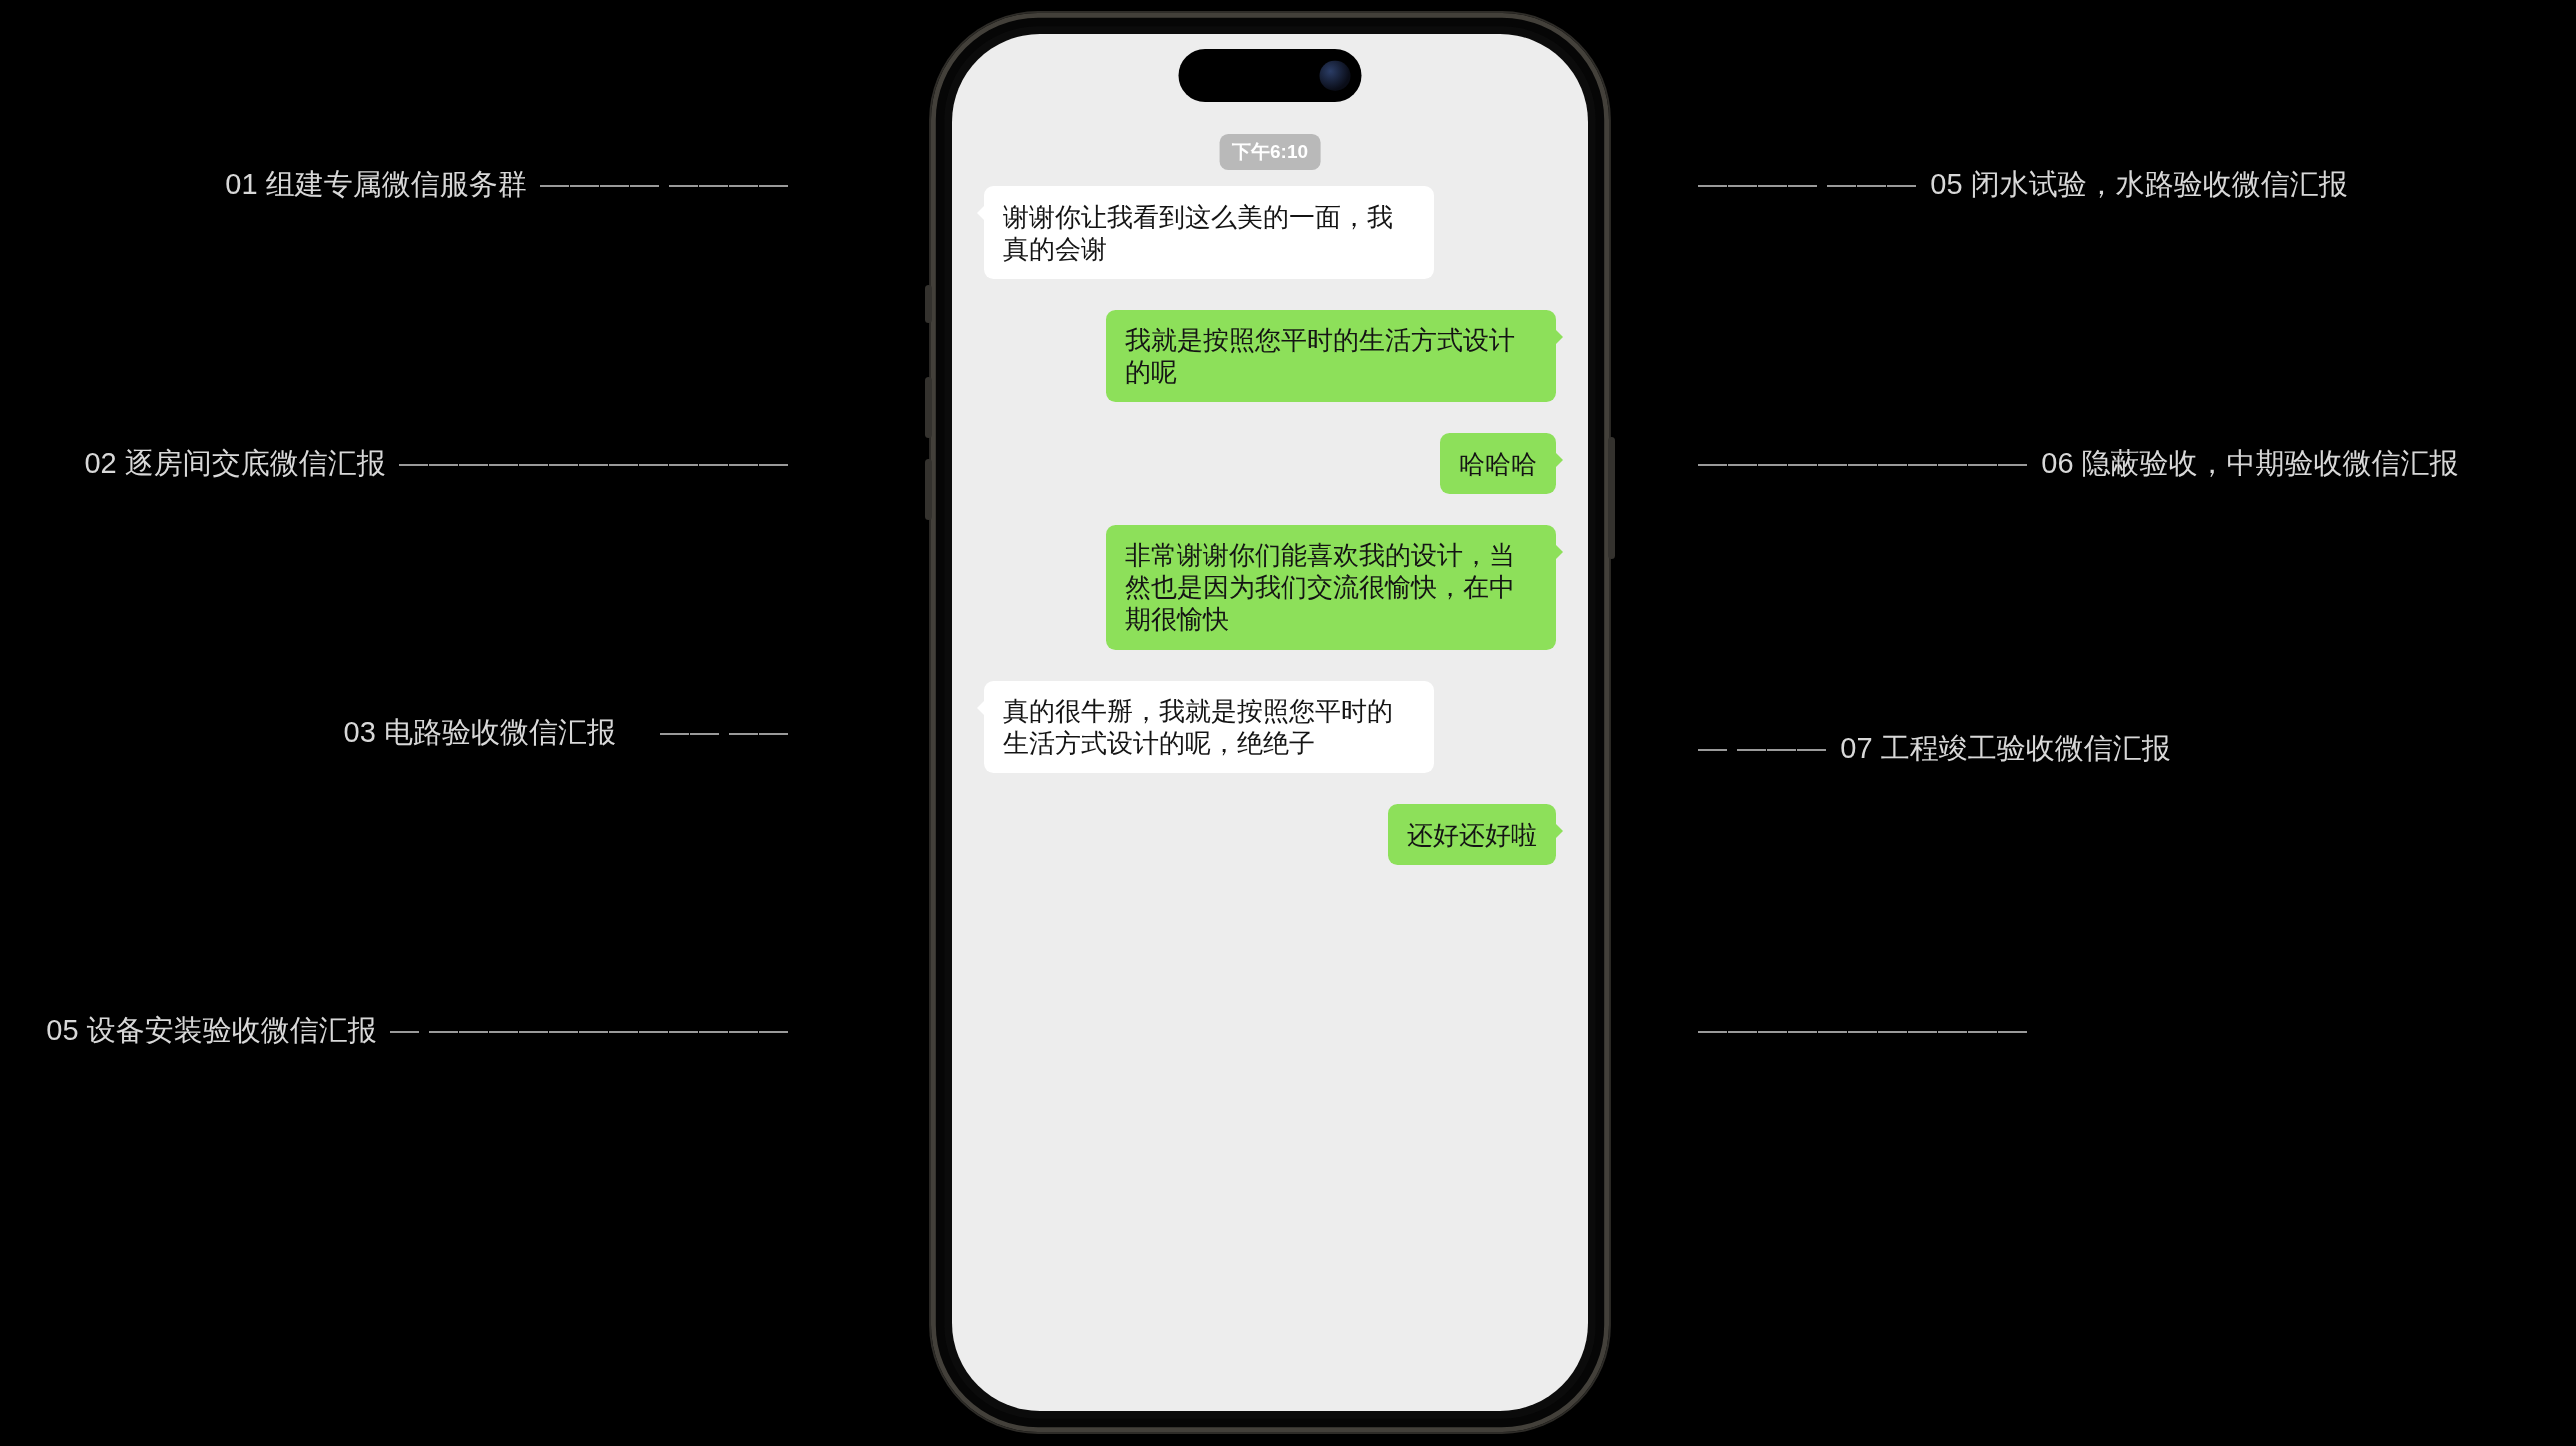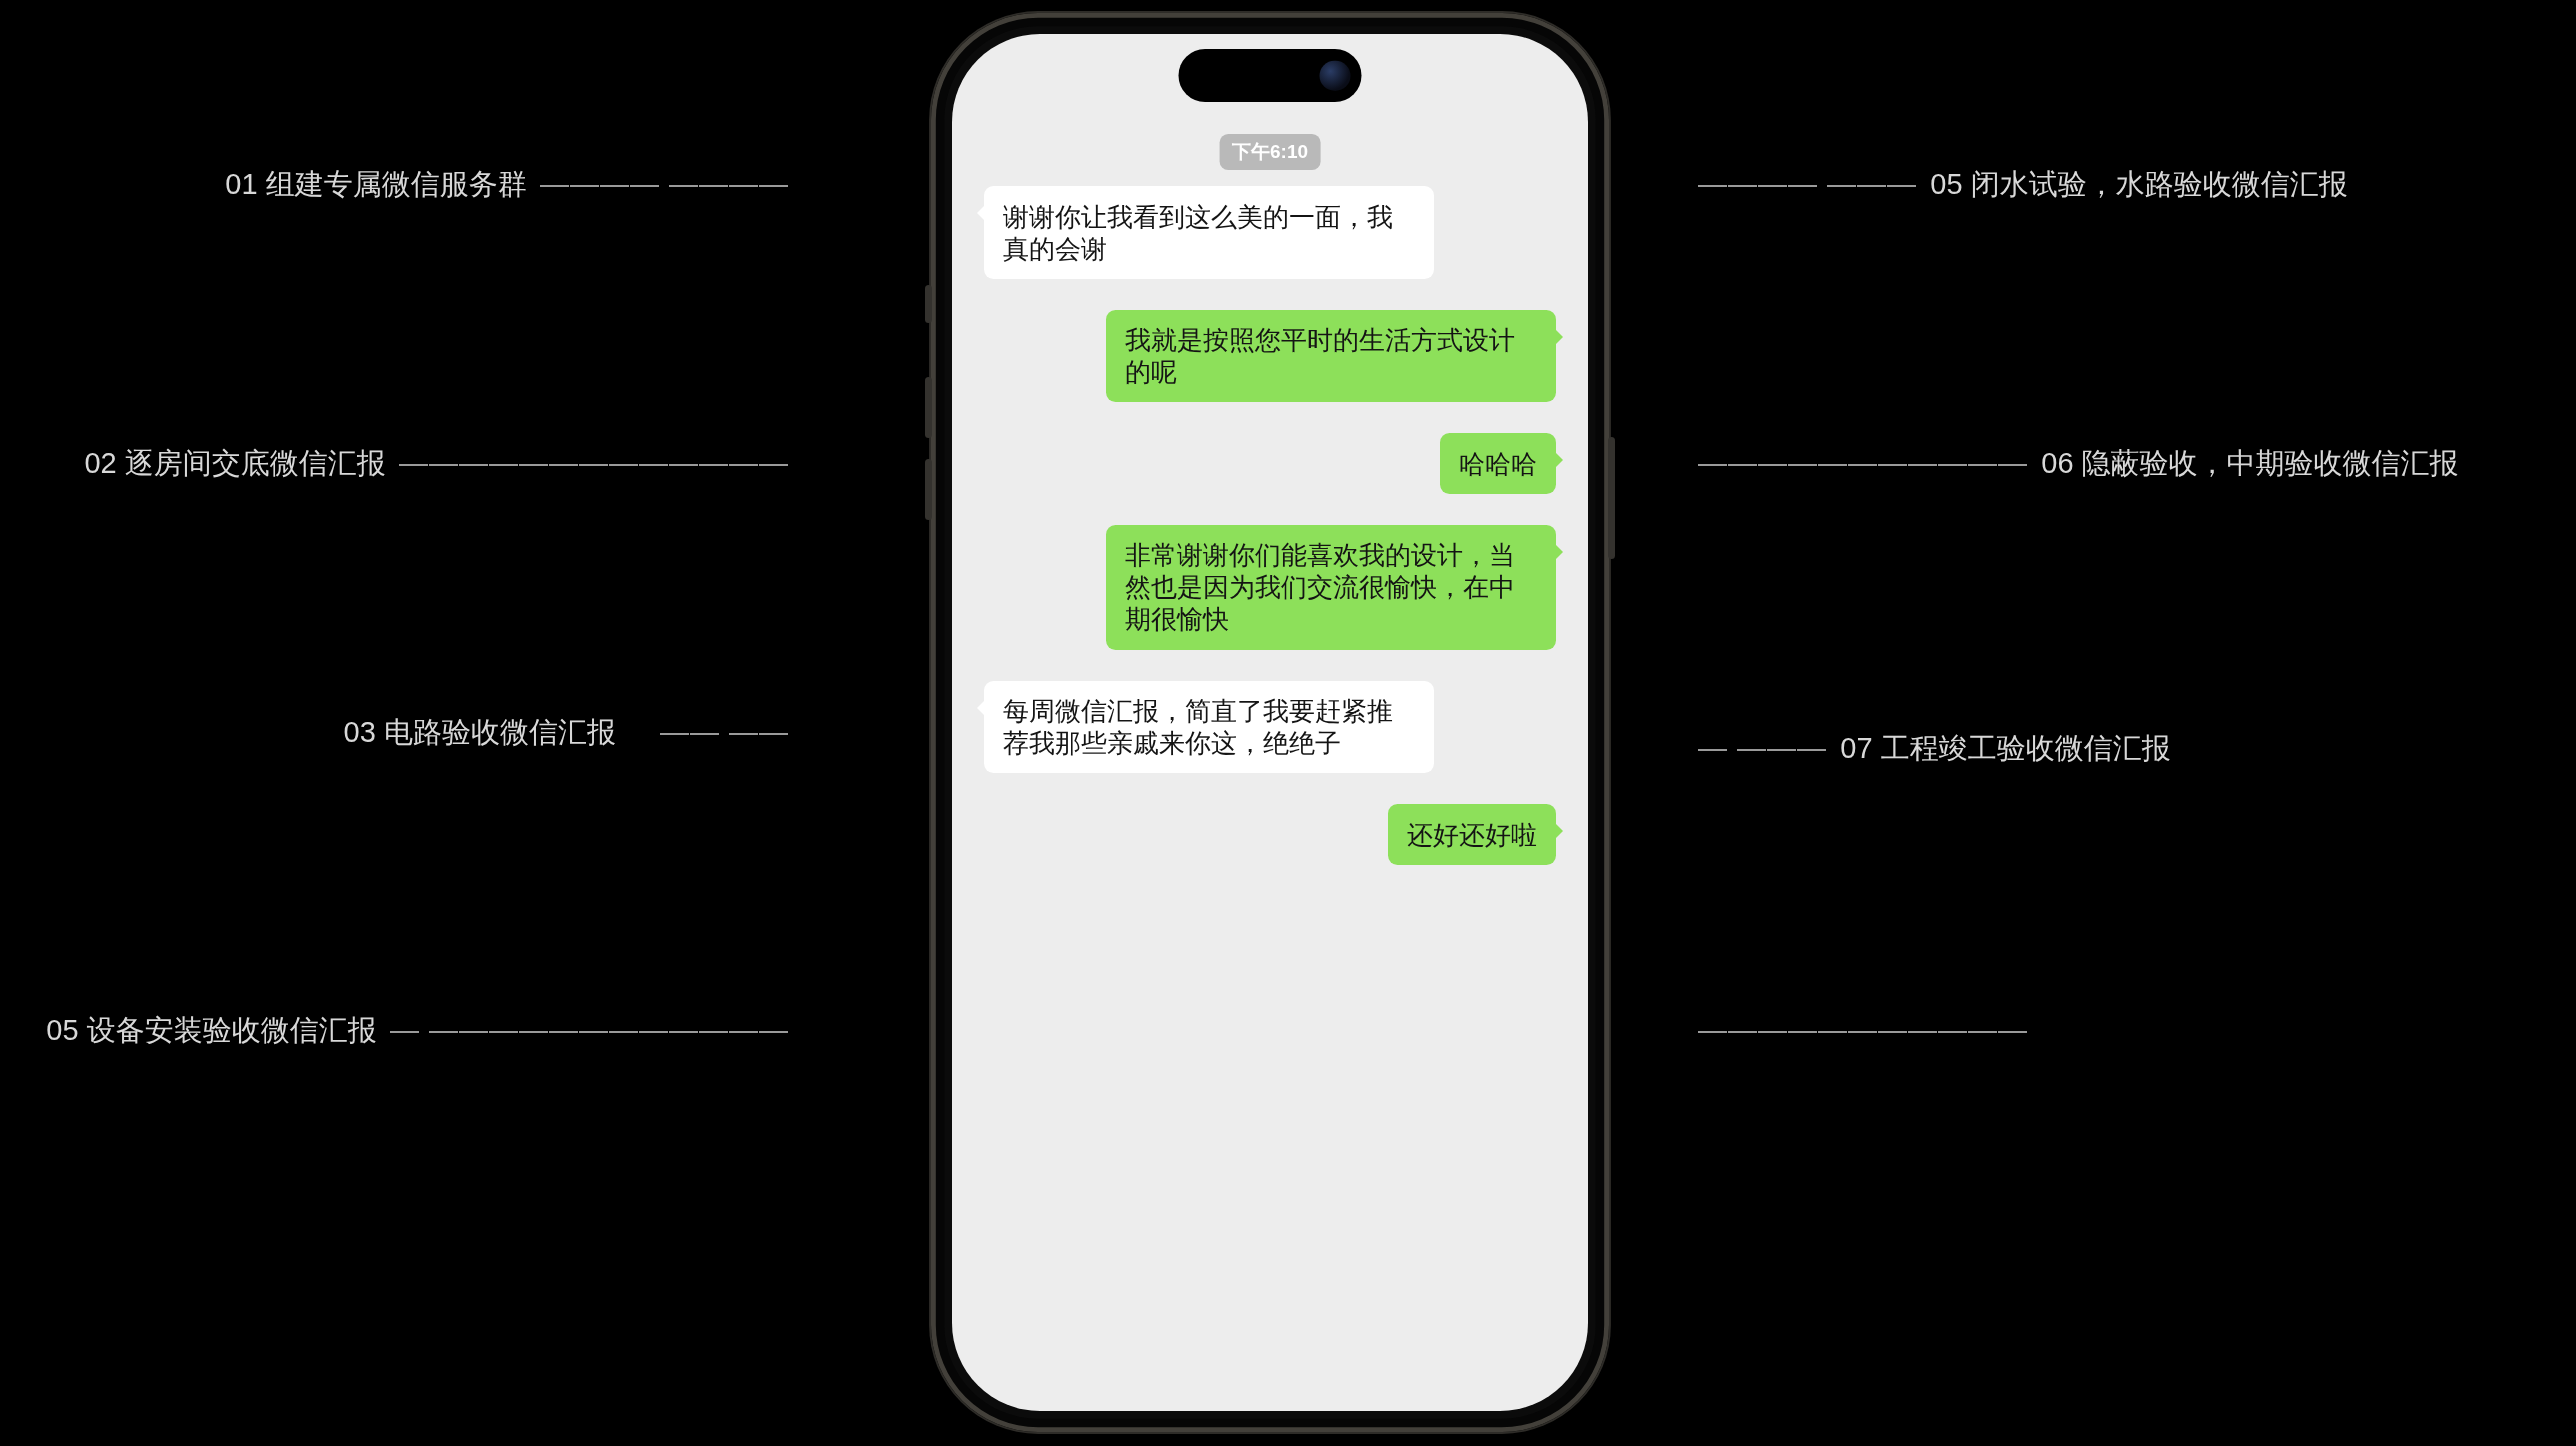--- a/index.html
+++ b/index.html
@@ -140,21 +140,21 @@
           <div class="msg right">
             <div class="bubble green"><span class="tail"></span><span>我就是按照您平时的生活方式设计的呢</span></div>
           </div>
           <div class="msg right">
             <div class="bubble green"><span class="tail"></span><span>哈哈哈</span></div>
           </div>
           <div class="msg right">
             <div class="bubble green"><span class="tail"></span><span>非常谢谢你们能喜欢我的设计，当然也是因为我们交流很愉快，在中期很愉快</span></div>
           </div>
           <div class="msg left">
-            <div class="bubble white"><span class="tail"></span><span>每周微信汇报，简直了我要赶紧推荐我那些亲戚来你这，绝绝子</span></div>
+            <div class="bubble white"><span class="tail"></span><span>真的很牛掰，我就是按照您平时的生活方式设计的呢，绝绝子</span></div>
           </div>
           <div class="msg right">
             <div class="bubble green"><span class="tail"></span><span>还好还好啦</span></div>
           </div>
         </div>
     </div>
   </div>
 
 </div>
 

